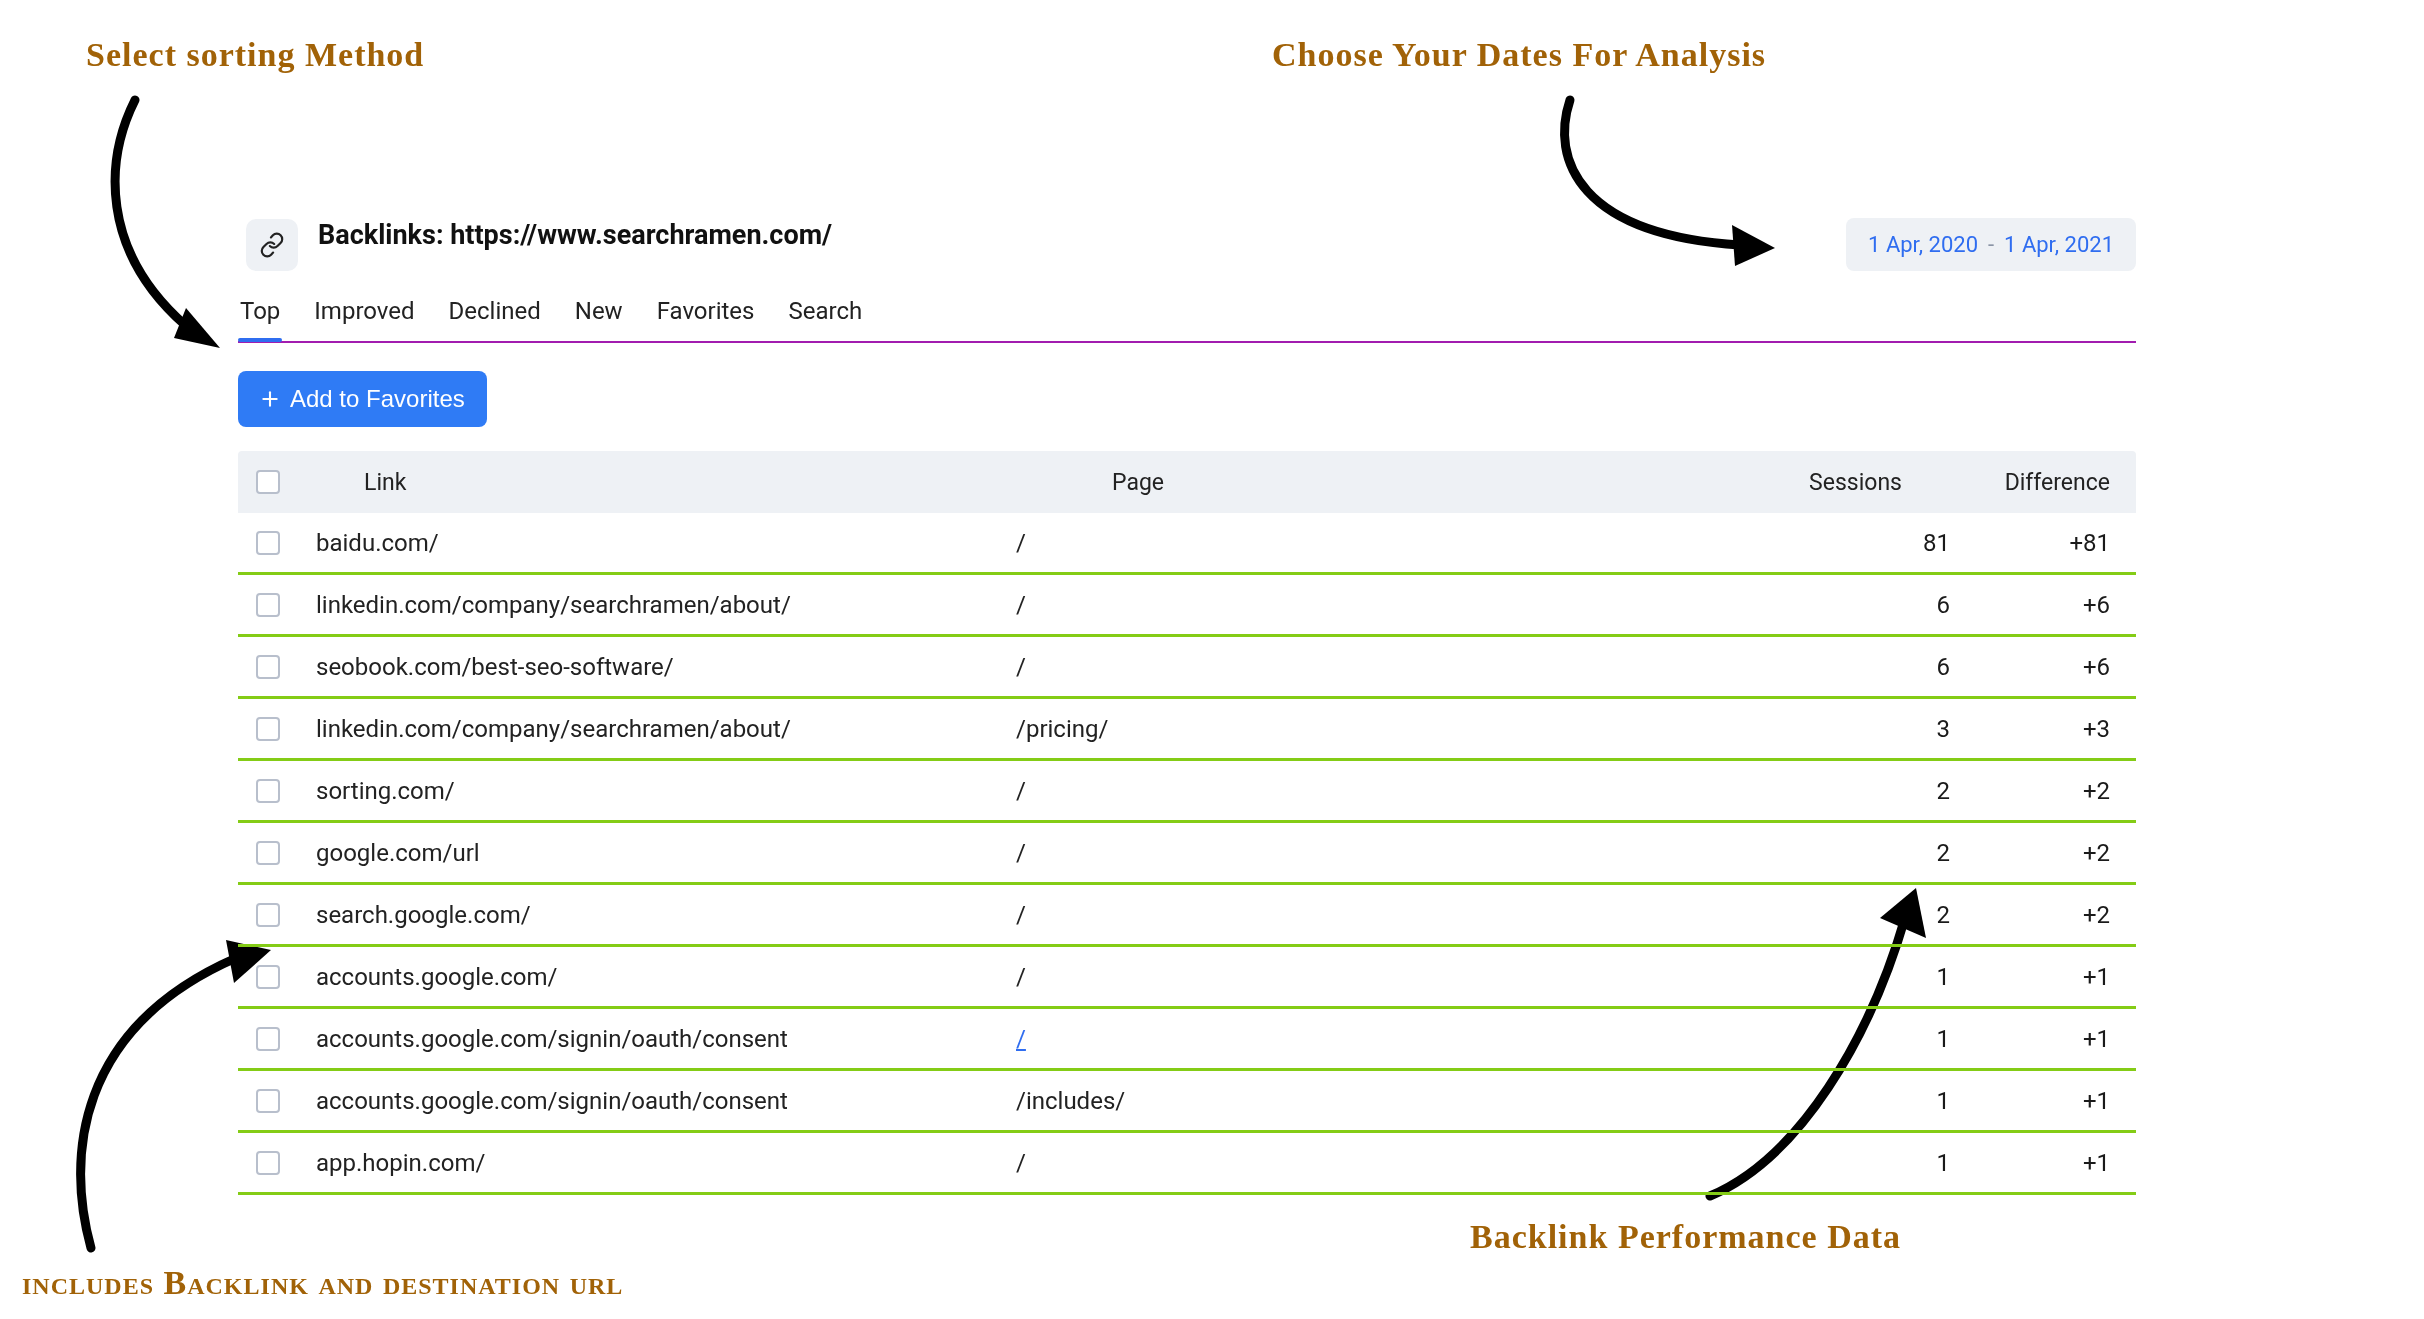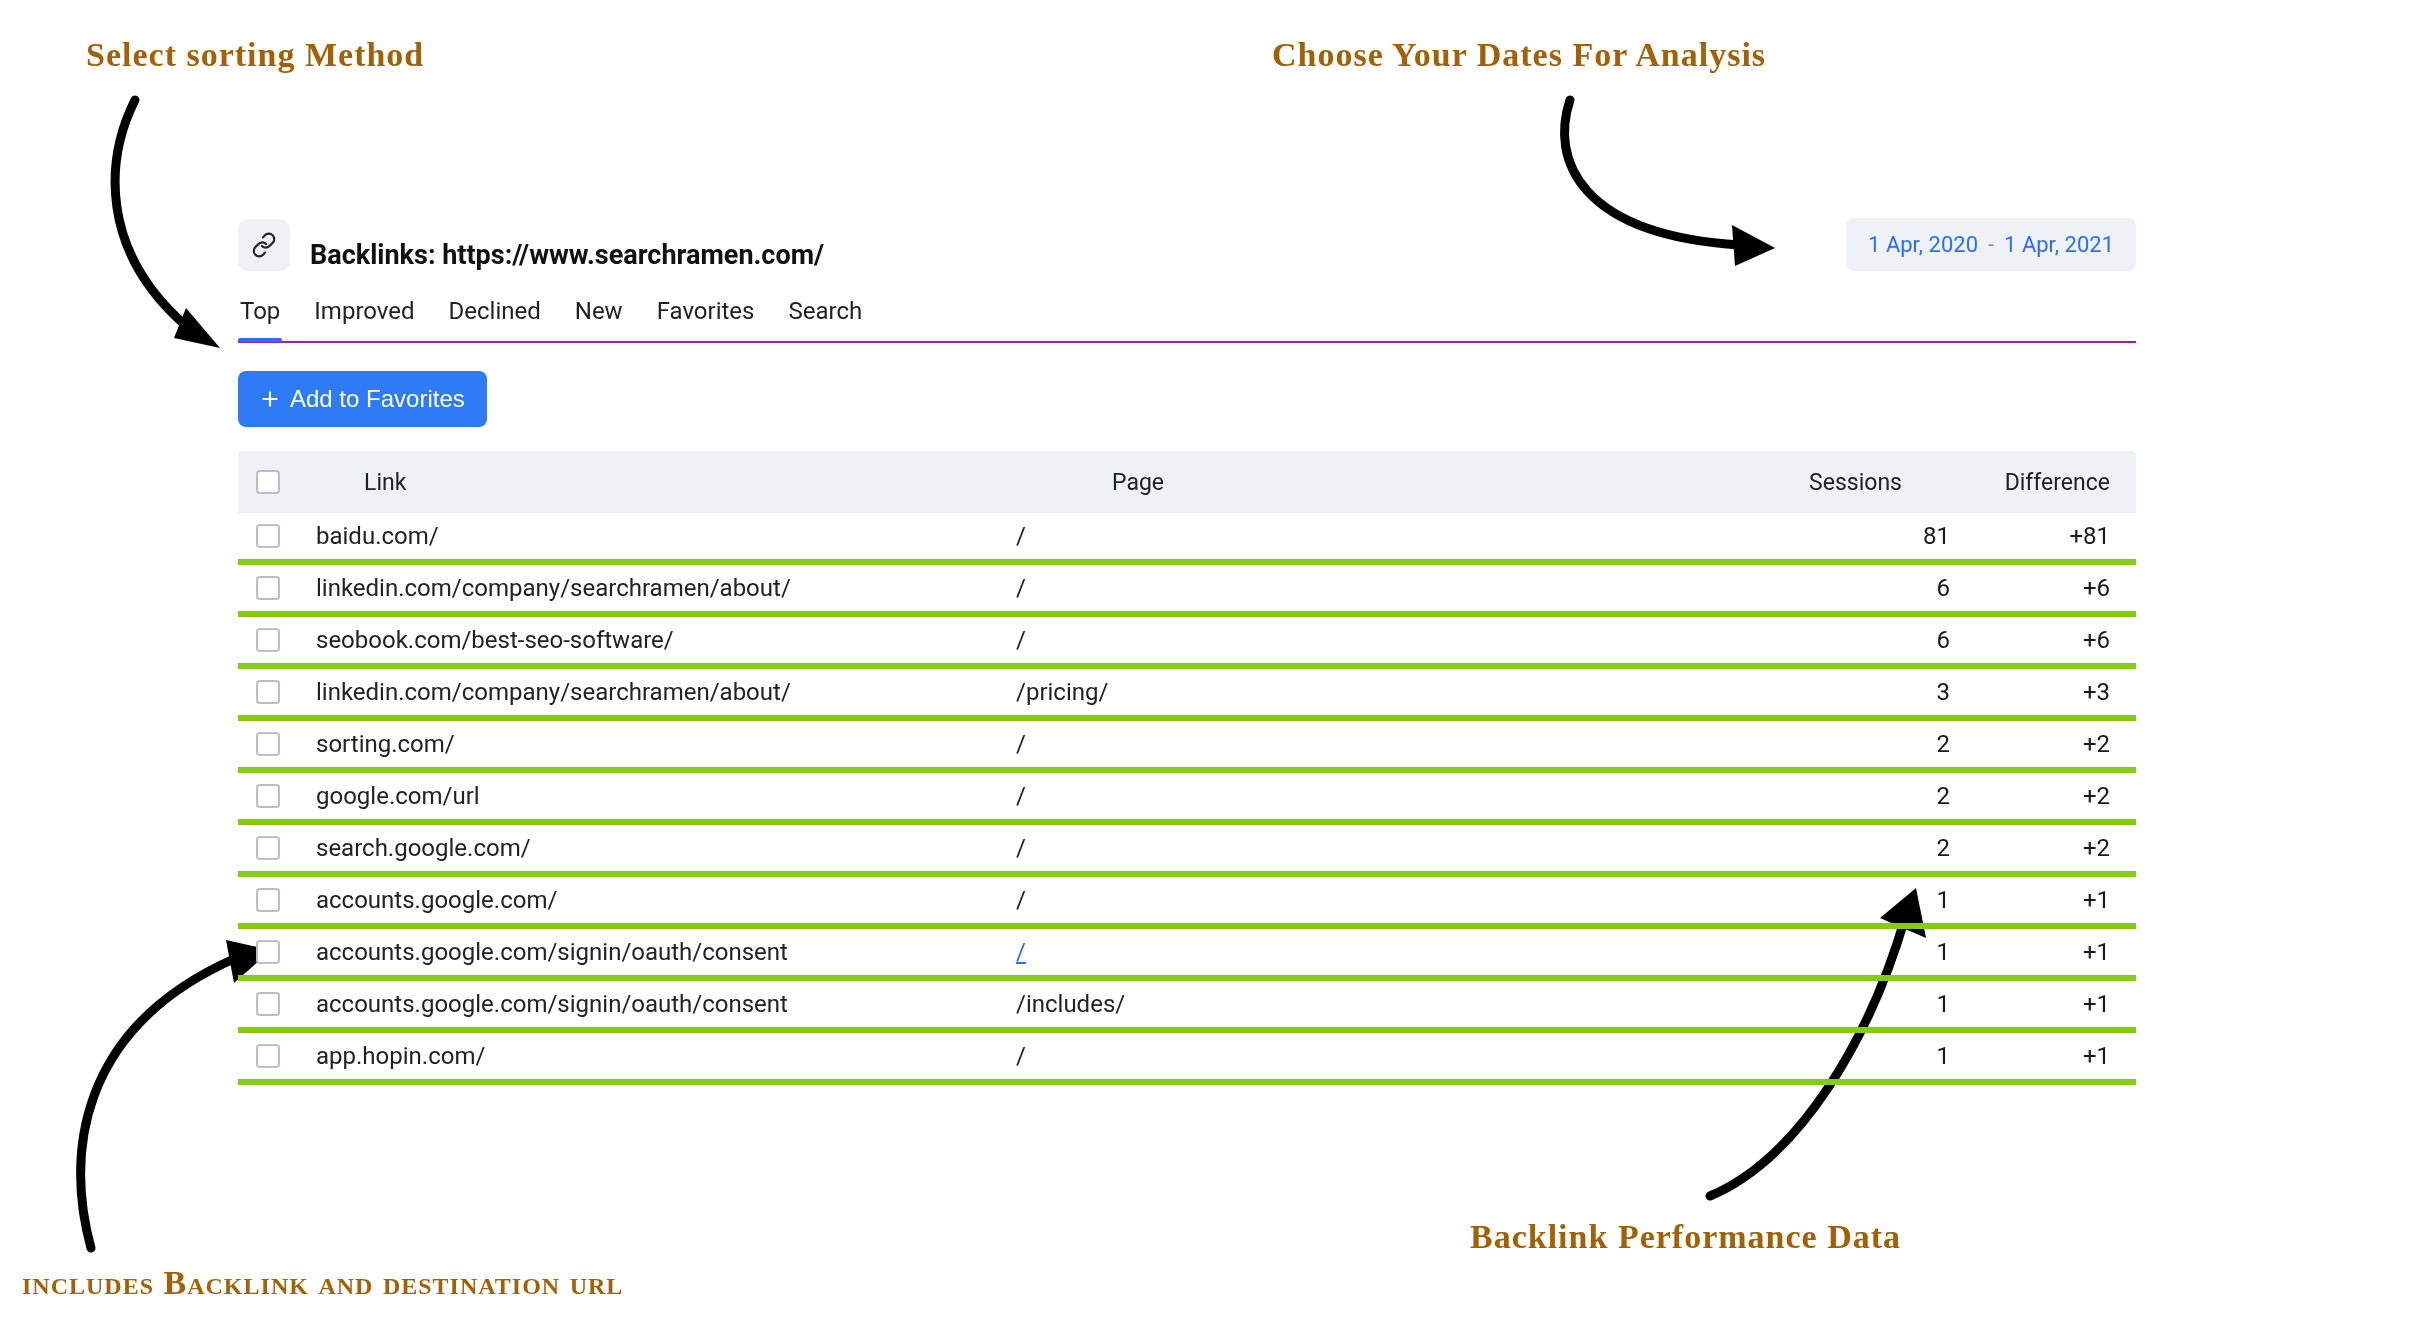--- a/index.html
+++ b/index.html
@@ -18,22 +18,23 @@
     width: 1898px;
   }
   .head-row {
     display: flex;
     align-items: center;
     justify-content: space-between;
     padding-bottom: 26px;
   }
   .title-group {
     display: flex;
-    align-items: flex-end;
+    align-items: flex-start;
     gap: 20px;
+    margin-left: 8px;
   }
   .icon-box {
     width: 52px;
     height: 52px;
     background: #EEF1F5;
     border-radius: 10px;
     display: flex;
     align-items: center;
     justify-content: center;
   }
@@ -101,23 +102,23 @@
   }
   .thead {
     background: #EEF1F5;
     height: 62px;
     font-size: 23px;
     color: #222;
     border-radius: 4px 4px 0 0;
     gap: 48px;
   }
   .trow {
-    height: 52px;
+    height: 62px;
     font-size: 24px;
-    border-bottom: 6px solid #84cc16;
+    border-bottom: 3px solid #84cc16;
   }
   .checkbox {
     width: 24px; height: 24px;
     border: 2px solid #B8BFCC;
     border-radius: 4px;
     background: #fff;
     cursor: pointer;
   }
   .num-col { text-align: right; padding-right: 8px; }
   .link-cell { color: #222; cursor: pointer; }

